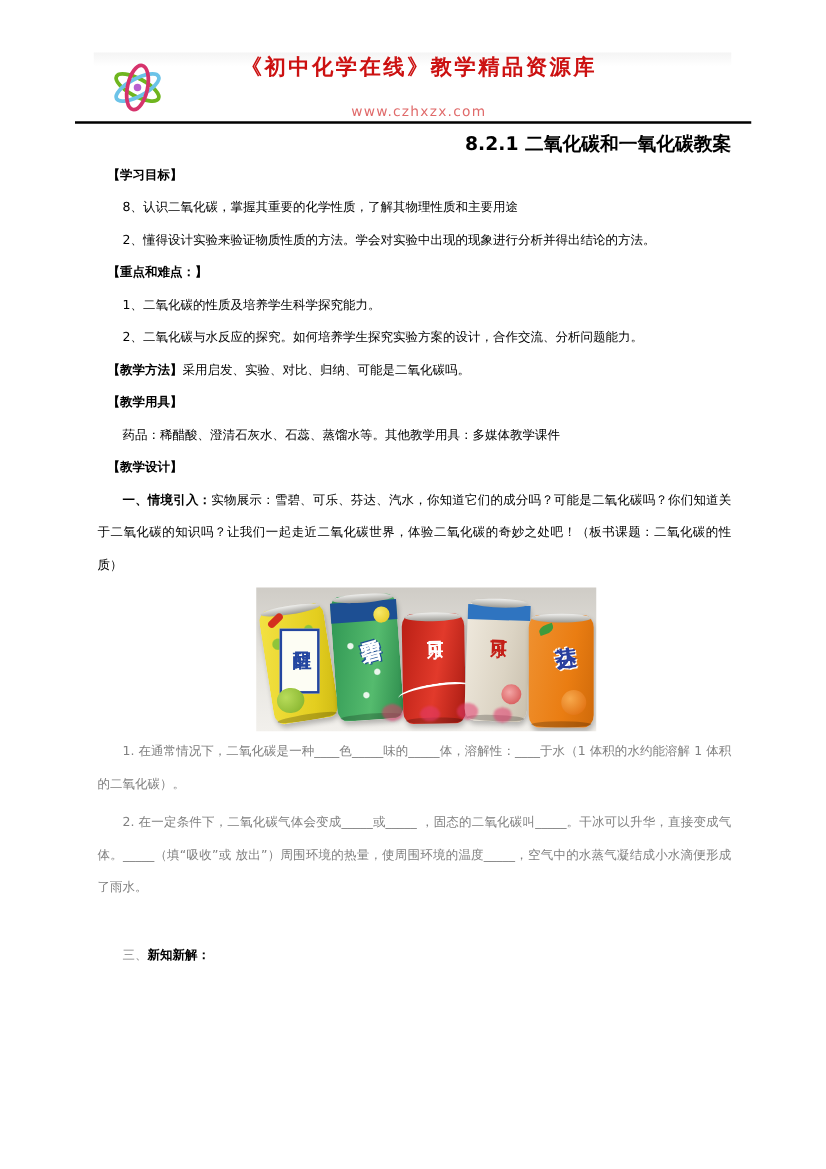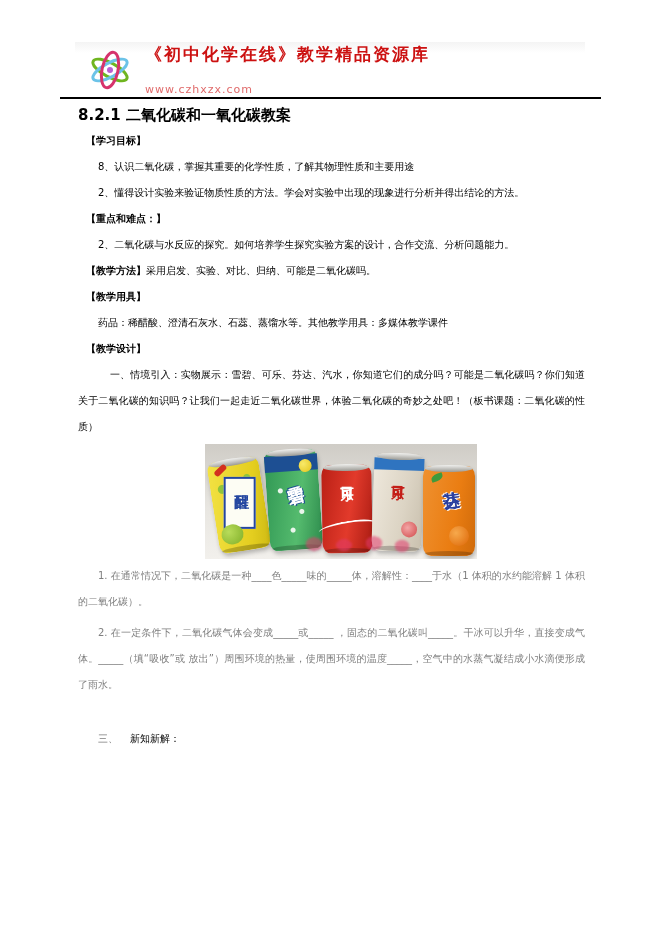--- a/index.html
+++ b/index.html
@@ -8,35 +8,35 @@
     font-family:"DejaVu Sans",sans-serif;color:#000;
     -webkit-font-smoothing:antialiased;overflow:hidden;
   }
   
   .letterhead{
     position:absolute;left:75px;top:42px;width:510px;height:55px;
     background:linear-gradient(#f4f4f4,#ffffff 20%);
     display:flex;align-items:center;
   }
   .logo-wrap{width:70px;display:flex;justify-content:center;}
-  .brand{flex:1;padding-right:60px;}
+  .brand{flex:1;text-align:center;padding-right:60px;}
   .brand-title{
     color:#cc1111;font-weight:bold;font-size:17px;letter-spacing:2px;line-height:20px;
   }
   .brand-url{color:#e06a6a;font-size:11px;letter-spacing:1px;margin-top:19px;}
   .head-rule{position:absolute;left:60px;top:97px;width:541px;height:2px;background:#000;}
 
   
   .doc{position:absolute;left:78px;top:100px;width:507px;}
-  .doc-title{text-align:left;font-size:15px;font-weight:bold;line-height:26px;margin:2px 0 0 0;}
+  .doc-title{text-align:right;font-size:15px;font-weight:bold;line-height:26px;margin:2px 0 0 0;}
   p{margin:0;font-size:10px;line-height:26px;text-align:justify;}
   .h{font-weight:bold;padding-left:8px;}
   .ind{text-indent:2em;}
   .gray{color:#7f7f7f;}
-  .bold{font-weight:normal;margin-left:12px;}
+  .bold{font-weight:bold;}
   .nk{margin-top:28px;}
 
   
   .photo{
     position:relative;width:272px;height:115px;margin:4px 0 4px 127px;
     background:linear-gradient(#cfccc6,#e8e6e1 55%,#f2f0ec);
     overflow:hidden;
   }
   .can{position:absolute;border-radius:8px/10px;box-shadow:1px 3px 4px rgba(0,0,0,.25);}
   .can .lid{
@@ -127,20 +127,21 @@
 
 <div class="doc">
 
   <p class="doc-title">8.2.1 二氧化碳和一氧化碳教案</p>
 
   <p class="h">【学习目标】</p>
   <p class="ind">8、认识二氧化碳，掌握其重要的化学性质，了解其物理性质和主要用途</p>
   <p class="ind">2、懂得设计实验来验证物质性质的方法。学会对实验中出现的现象进行分析并得出结论的方法。</p>
 
   <p class="h">【重点和难点：】</p>
+  <p class="ind">1、二氧化碳的性质及培养学生科学探究能力。</p>
   <p class="ind">2、二氧化碳与水反应的探究。如何培养学生探究实验方案的设计，合作交流、分析问题能力。</p>
 
   <p><span class="h">【教学方法】</span><span>采用启发、实验、对比、归纳、可能是二氧化碳吗。</span></p>
 
   <p class="h">【教学用具】</p>
   <p class="ind">药品：稀醋酸、澄清石灰水、石蕊、蒸馏水等。其他教学用具：多媒体教学课件</p>
 
   <p class="h">【教学设计】</p>
   <p class="ind"><span class="bold">一、情境引入：</span><span>实物展示：雪碧、可乐、芬达、汽水，你知道它们的成分吗？可能是二氧化碳吗？你们知道关于二氧化碳的知识吗？让我们一起走近二氧化碳世界，体验二氧化碳的奇妙之处吧！（板书课题：二氧化碳的性质）</span></p>
 

